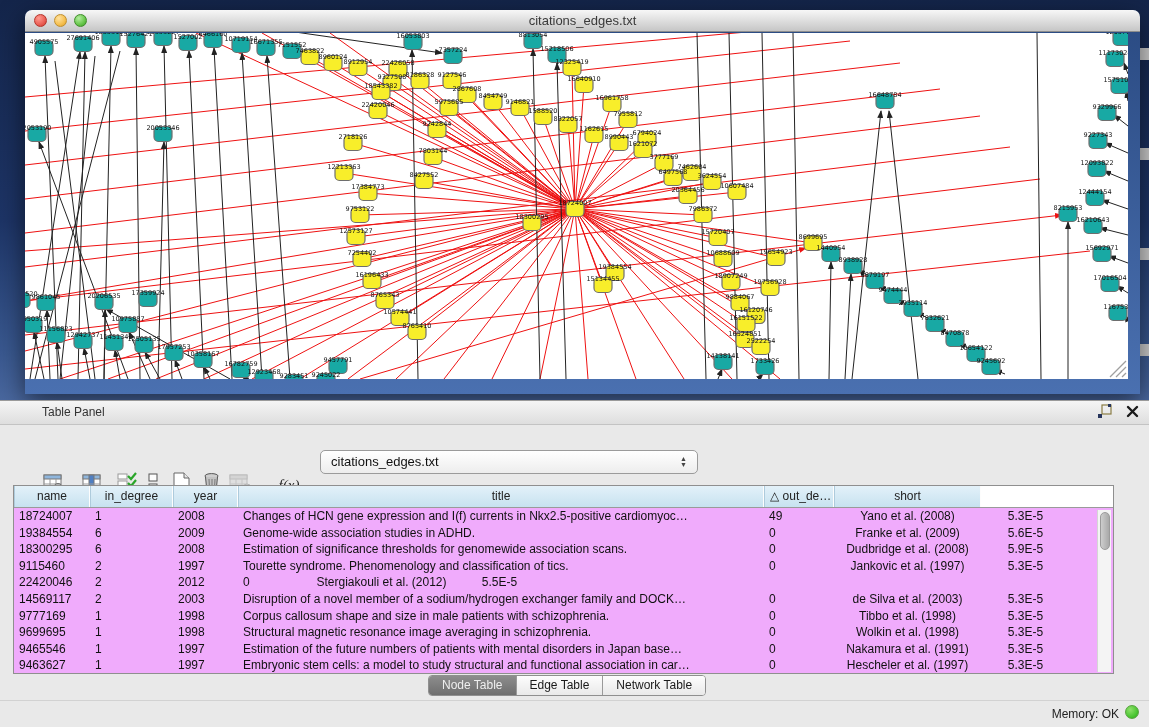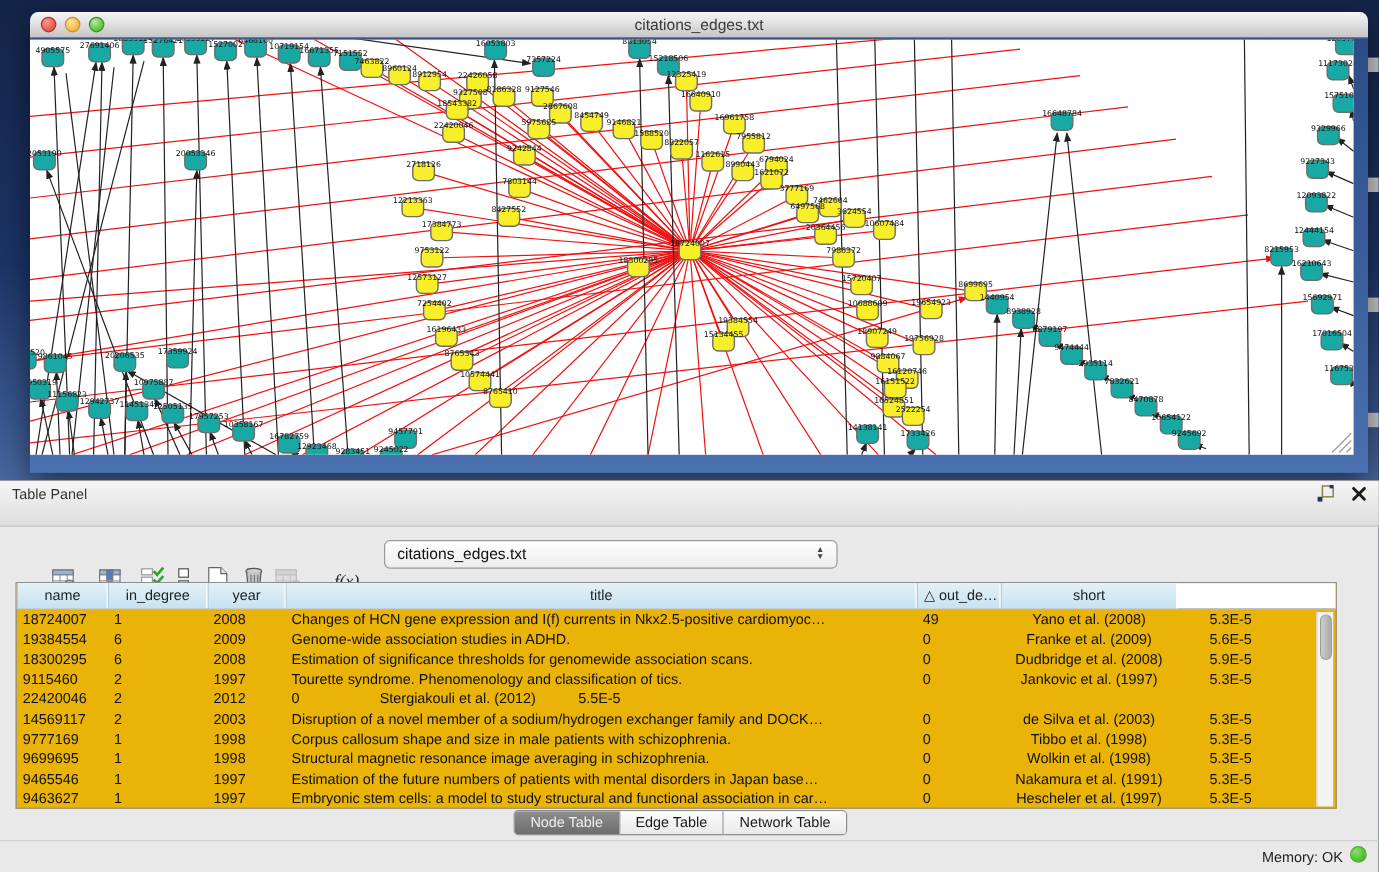--- a/index.html
+++ b/index.html
@@ -21,37 +21,37 @@
   .light { width:13px; height:13px; border-radius:50%; }
   .light.red    { background:radial-gradient(circle at 35% 30%,#ff9a90,#ea5f55 60%,#c8372c); border:1px solid #b5342b;}
   .light.yellow { background:radial-gradient(circle at 35% 30%,#ffe2a0,#f5bf4f 60%,#d99e2b); border:1px solid #c0902f;}
   .light.green  { background:radial-gradient(circle at 35% 30%,#b3eda0,#67c64a 60%,#3f9c27); border:1px solid #3f8d2a;}
   .win-title { text-align:center; line-height:21px; font-size:13px; color:#3a3a3a; }
   .net-canvas { position:absolute; left:0; top:23px; width:1103px; height:346px; background:#ffffff; }
   .net-canvas svg { display:block; }
 
   
   .table-panel { position:absolute; left:0; top:400px; width:1149px; height:327px; background:#e9e9e9; border-top:1px solid #9a9a9a; }
-  .panel-header { height:38px; background:linear-gradient(#f5f5f5,#dedede); border-bottom:1px solid #c3c3c3; position:relative; }
+  .panel-header { height:24px; background:linear-gradient(#f5f5f5,#dedede); border-bottom:1px solid #c3c3c3; position:relative;padding-left:32px; }
   .panel-title { font-size:12px; color:#333; line-height:22px; padding-left:10px; }
   .panel-header-icons { position:absolute; right:10px; top:3px; display:flex; gap:14px; align-items:center; }
 
   .toolbar { position:absolute; left:0; top:40px; height:40px; width:100%; }
   .tb-icon { position:absolute; top:25px; width:28px; height:28px; display:flex; align-items:flex-end; justify-content:center; cursor:default; }
   .fx { font-family:"Liberation Serif",serif; font-style:italic; font-size:15px; color:#222; }
   .dropdown { position:absolute; left:320px; top:9px; width:378px; height:24px;
               border:1px solid #9b9b9b; border-radius:5px;
               background:linear-gradient(#ffffff,#ededed); font-size:13px; color:#111;
               line-height:22px; padding-left:10px; }
   .dd-stepper { position:absolute; right:8px; top:2px; width:11px; height:18px;
                 display:flex; flex-direction:column; align-items:center; justify-content:center; color:#444; }
   .dd-stepper span { font-size:7px; line-height:6px; }
 
   .tablewrap { position:absolute; left:13px; top:84px; width:1101px; height:189px;
-               background:#eab308; border:1px solid #8f8f8f; }
+               background:#f0abfc; border:1px solid #8f8f8f; }
   .thead { display:flex; height:22px; background:#fff; border-bottom:1px solid #9a9a9a; }
   .th { background:linear-gradient(#e3f1f9,#c7e2f0); border-right:1px solid #fdfdfd; border-left:1px solid #aecbdc;
         font-size:12px; color:#222; text-align:center; line-height:21px; overflow:hidden; white-space:nowrap; }
   .tbody .tr { display:flex; height:16.6px; }
   .td { font-size:12px; color:#111; line-height:16.6px; white-space:nowrap; overflow:hidden; padding-left:5px; }
   .td.center { text-align:center; padding-left:0; }
   .vscroll { position:absolute; right:2px; top:24px; width:14px; height:162px; background:#f4f4f4; border-left:1px solid #d5d5d5; }
   .vthumb { position:absolute; left:1.5px; top:2px; width:10px; height:38px; border-radius:5px;
             background:linear-gradient(90deg,#cdcdcd,#a9a9a9); border:1px solid #9b9b9b; }
 

